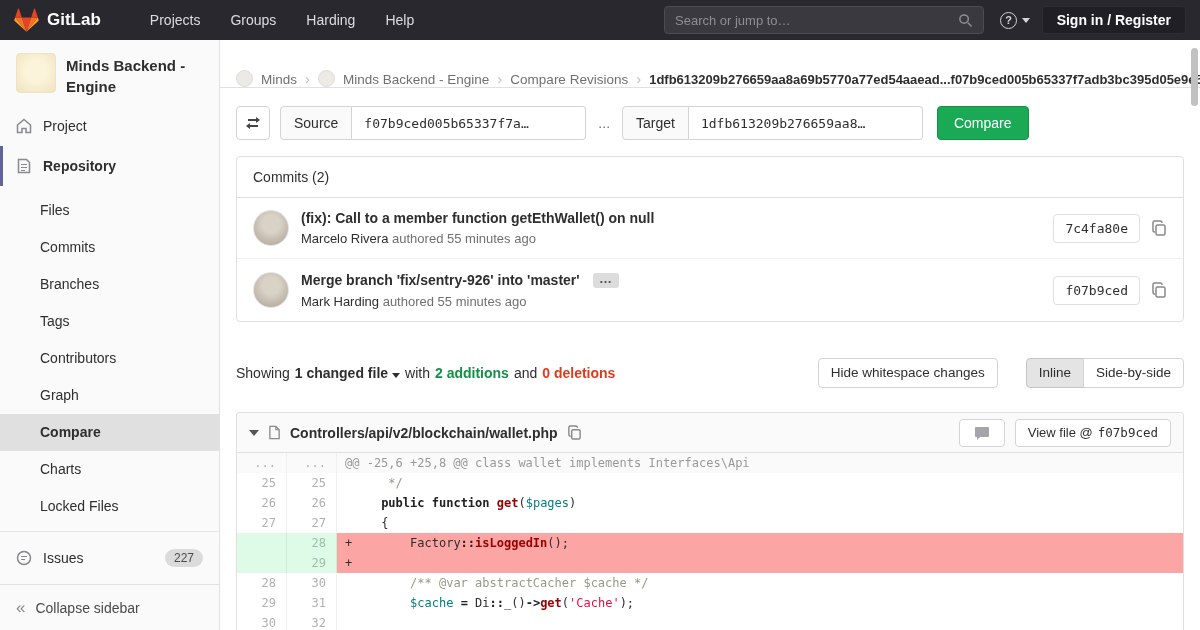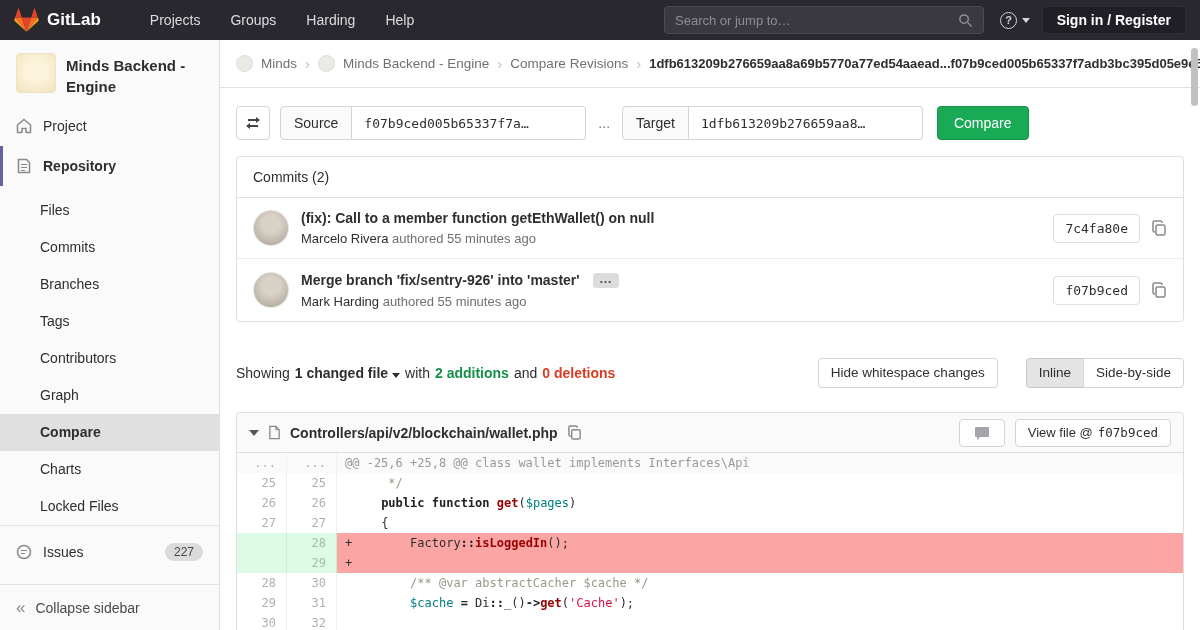--- a/index.html
+++ b/index.html
@@ -33,31 +33,31 @@
   .project-head { display:flex; gap:10px; padding:13px 16px 9px; align-items:flex-start; }
   .project-avatar { width:40px; height:40px; border-radius:4px; flex:none; border:1px solid #eee3c6;
     background:radial-gradient(circle at 50% 45%, #fbf3da 0 40%, #efe3bd 100%); }
   .project-name { font-size:15px; font-weight:bold; color:#2e2e2e; line-height:1.4; padding-top:2px; cursor:pointer; }
   .nav-item { display:flex; align-items:center; gap:11px; height:40px; padding:0 16px; font-size:14px;
     color:#2e2e2e; cursor:pointer; }
   .nav-item.repo-active { box-shadow:inset 3px 0 0 #63639c; font-weight:bold; }
   .sub-list { padding-top:6px; }
   .sub-item { height:37px; line-height:37px; padding-left:40px; font-size:14px; color:#2e2e2e; cursor:pointer; }
   .sub-item.active { background:#e0e0e0; font-weight:bold; }
-  .nav-sep { border-top:1px solid #e6e6e6; margin-top:0; padding-top:6px; }
+  .nav-sep { border-top:1px solid #e6e6e6; margin-top:6px; padding-top:6px; }
   .count-badge { margin-left:auto; background:#dbdbdb; border-radius:9px; font-size:12px; padding:2px 9px;
     color:#4a4a4a; }
   .collapse-row { position:absolute; bottom:0; left:0; width:100%; height:46px; border-top:1px solid #e1e1e1;
     display:flex; align-items:center; gap:10px; padding:0 16px; font-size:14px; color:#4a4a4a;
     background:#fafafa; cursor:pointer; }
   .collapse-icon { font-size:17px; color:#89888d; line-height:1; }
 
   
   .main { position:absolute; top:40px; left:220px; width:980px; height:590px; background:#fff; overflow:hidden; }
-  .breadcrumbs { height:48px; border-bottom:1px solid #e1e1e1; display:flex; align-items:center;
+  .breadcrumbs { height:48px; border-bottom:1px solid #e1e1e1; display:flex; align-items:flex-end;
     padding:0 16px; font-size:13.5px; color:#707070; gap:8px; white-space:nowrap; }
   .breadcrumbs a { color:#707070; text-decoration:none; cursor:pointer; }
   .crumb-avatar { width:17px; height:17px; border-radius:50%; background:#eceae4; border:1px solid #ddd; flex:none; }
   .crumb-sep { color:#c0c0c0; font-size:15px; }
   .crumb-last { color:#2e2e2e; font-weight:bold; font-size:13px; }
   .content { padding:0 16px; }
 
   
   .compare-form { display:flex; align-items:center; margin-top:18px; gap:10px; }
   .swap-btn { width:34px; height:34px; border:1px solid #d4d4d4; border-radius:4px; background:#fff;

